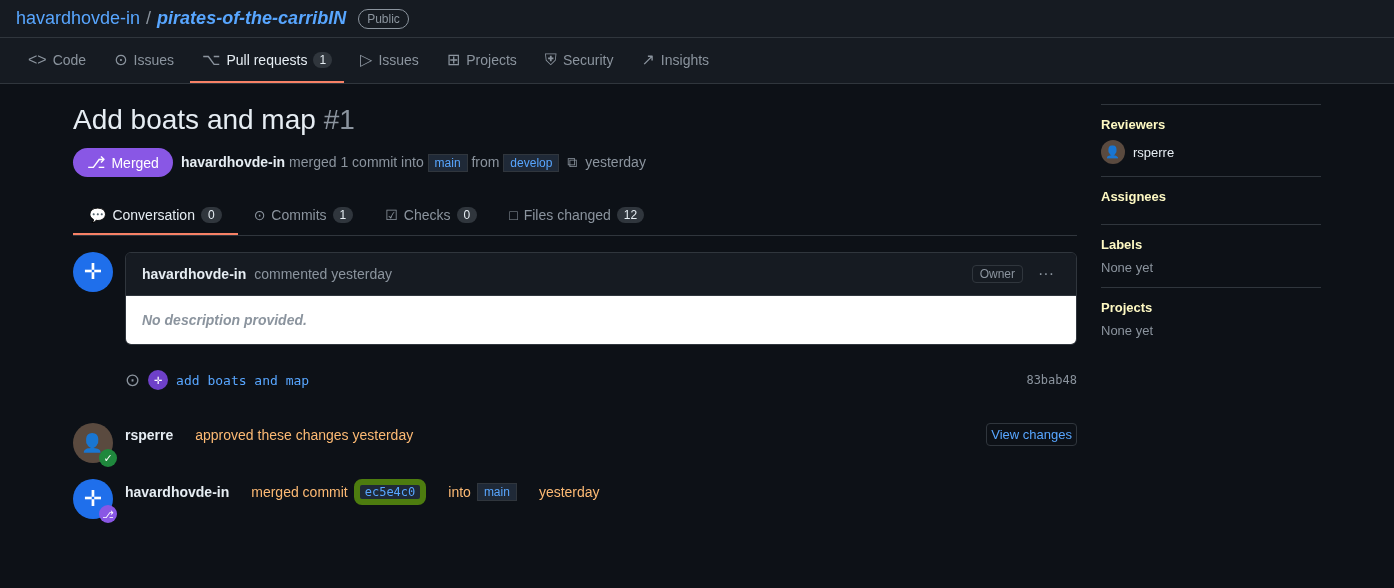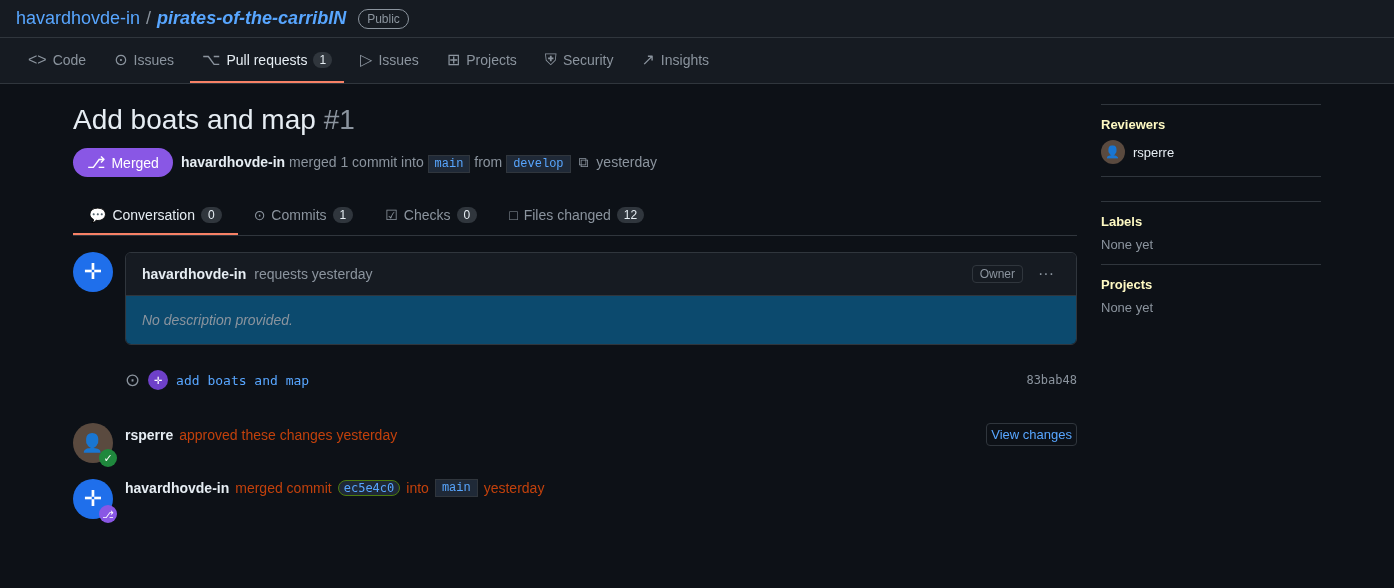--- a/index.html
+++ b/index.html
@@ -141,21 +141,21 @@
       color: #e6edf3;
       font-weight: 600;
     }
     .branch-tag {
       background: #1f2937;
       border: 1px solid #30363d;
       border-radius: 0;
       padding: 1px 6px;
       font-size: 12px;
       color: #58a6ff;
-      font-family: Liberation Mono, monospace;
+      font-family: Liberation Sans, sans-serif;
     }
     .branch-tag.main-branch { background: #1f2937; }
     .branch-tag.develop-branch { background: #1f2937; }
 
     
     .pr-tabs {
       display: flex;
       border-bottom: 1px solid #30363d;
       margin-bottom: 16px;
       gap: 0;
@@ -224,23 +224,24 @@
       font-size: 12px;
     }
     .more-btn {
       color: #8b949e;
       cursor: pointer;
       font-size: 16px;
       padding: 2px 6px;
     }
     .comment-body {
       padding: 16px;
-      background: #0c4a6e;
+      background: #ffffff;
       color: #8b949e;
       font-style: italic;
+      font-weight: bold;
     }
 
     
     .commit-row {
       display: flex;
       align-items: center;
       padding: 8px 0;
       gap: 8px;
       margin-bottom: 8px;
     }
@@ -289,28 +290,29 @@
       display: flex;
       align-items: center;
       gap: 6px;
       flex-wrap: wrap;
     }
     .timeline-username {
       font-weight: 600;
       color: #e6edf3;
     }
     .timeline-action-text {
-      color: #c2410c;
+      color: #fdba74;
+      margin-left: 16px;
     }
     .timeline-link {
       color: #58a6ff;
       font-family: monospace;
       font-size: 12px;
       background: #1f2937;
-      border: 1px solid #4d7c0f;
+      border: 6px solid #4d7c0f;
       border-radius: 8px;
       padding: 0px 5px;
     }
     .view-changes-btn {
       color: #58a6ff;
       cursor: pointer;
       margin-left: auto;
       font-size: 13px;
       padding: 3px 4px;
       border: 1px solid #30363d;
@@ -500,21 +502,21 @@
       </div>
     </div>
 
     <div class="timeline-item">
       <div class="avatar-blue">✛</div>
       <div class="timeline-content">
         <div class="comment-block">
           <div class="comment-header">
             <div class="comment-header-left">
               <span class="comment-username">havardhovde-in</span>
-              <span class="comment-action">requests yesterday</span>
+              <span class="comment-action">commented yesterday</span>
             </div>
             <div class="comment-header-right">
               <span class="owner-badge">Owner</span>
               <span class="more-btn">···</span>
             </div>
           </div>
           <div class="comment-body">
             <span>No description provided.</span>
           </div>
         </div>
@@ -569,20 +571,21 @@
 
     <div class="sidebar-section">
       <div class="sidebar-section-title">Reviewers</div>
       <div class="sidebar-reviewer">
         <div class="reviewer-avatar" style="background:#5a4a3f; color:#ddd; font-size:12px;">👤</div>
         <span class="reviewer-name">rsperre</span>
       </div>
     </div>
 
     <div class="sidebar-section">
+      <div class="sidebar-section-title">Assignees</div>
     </div>
 
     <div class="sidebar-section">
       <div class="sidebar-section-title">Labels</div>
       <div class="sidebar-value">None yet</div>
     </div>
 
     <div class="sidebar-section">
       <div class="sidebar-section-title">Projects</div>
       <div class="sidebar-value">None yet</div>

